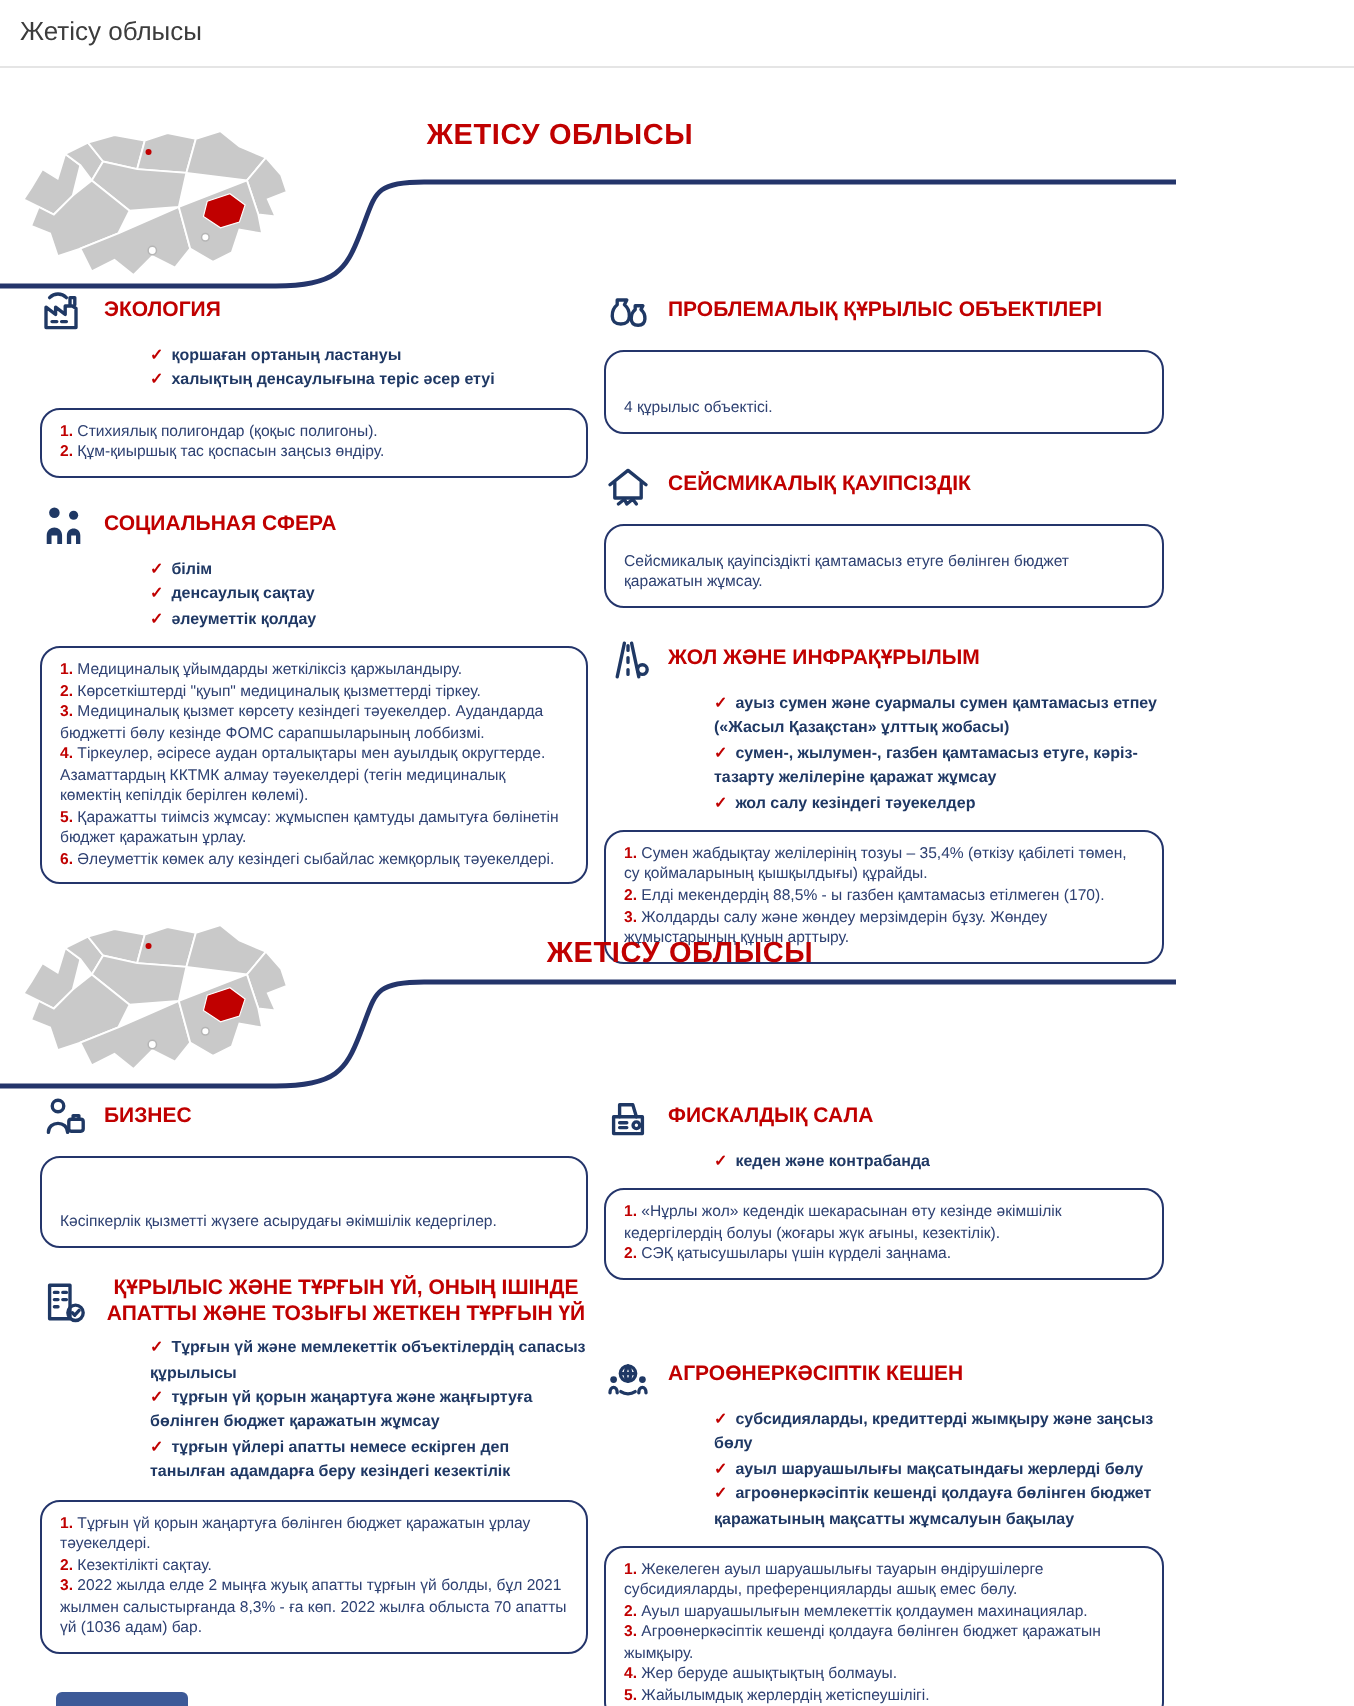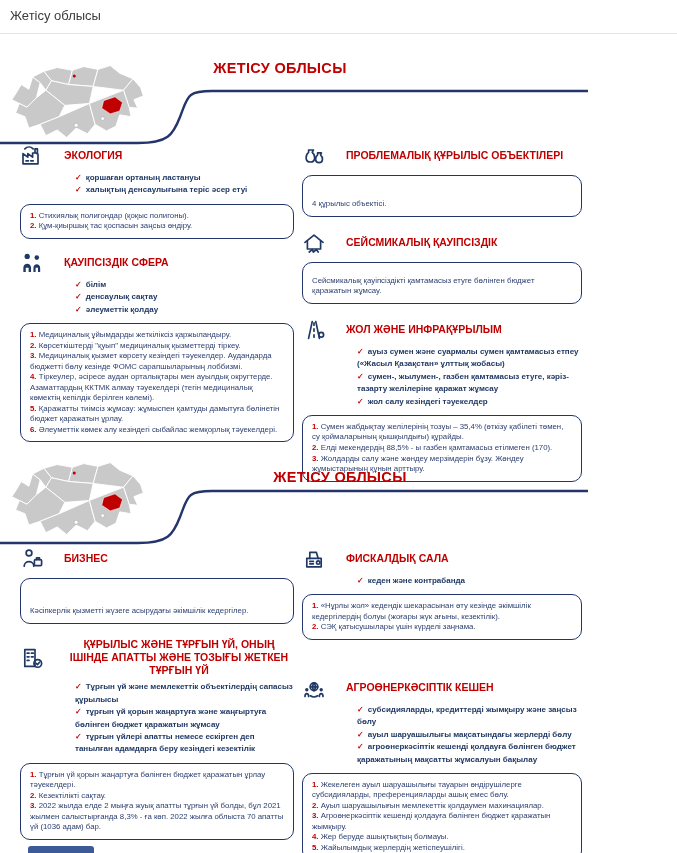--- a/index.html
+++ b/index.html
@@ -18,21 +18,21 @@
   .slide-1{height:415px;}
   .slide-2{height:398px;}
   .slide-title{
     position:absolute;text-align:center;
     color:#c00000;font-weight:700;font-size:14.5px;letter-spacing:.3px;
   }
   .swoosh{position:absolute;left:0;width:590px;height:56px;}
   .map-wrap{position:absolute;width:142px;height:90px;}
   .col{position:absolute;}
   
-  .section-header{display:flex;align-items:center;gap:20px;margin:12px 0 4px;}
+  .section-header{display:flex;align-items:center;gap:8px;margin:12px 0 4px;}
   .col > .section-header:first-child{margin-top:0;}
   .sec-icon{width:24px;height:24px;flex:none;display:block;}
   .sec-icon svg{width:100%;height:100%;display:block;}
   .sec-label{color:#c00000;font-weight:700;font-size:10.5px;line-height:1.25;}
   .sec-label.centered{text-align:center;}
   .checks{padding-left:27px;margin:3px 0 5px;}
   .check-item{font-size:8px;font-weight:700;color:#1f3864;line-height:1.55;margin-left:28px;}
   .check-item .chk{color:#c00000;margin-right:4px;font-weight:700;}
   .box{
     border:1.3px solid #24356b;border-radius:10px;background:#fff;
@@ -118,21 +118,21 @@
 
     <div class="section-header">
       <span class="sec-icon">
         <svg viewBox="0 0 20 20">
             <circle class="icon-fill" cx="6" cy="4.5" r="2.2"></circle>
             <path class="icon-fill" d="M2.8 14 c0-4.5 6.4-4.5 6.4 0 v3.5 h-2 V14 h-2.4 v3.5 h-2 Z"></path>
             <circle class="icon-fill" cx="14" cy="5.5" r="1.9"></circle>
             <path class="icon-fill" d="M11.2 14 c0-4 5.6-4 5.6 0 v3.5 h-1.8 V14 h-2 v3.5 h-1.8 Z"></path>
           </svg>
       </span>
-      <span class="sec-label">ҚАУІПСІЗДІК СФЕРА</span>
+      <span class="sec-label">СОЦИАЛЬНАЯ СФЕРА</span>
     </div>
     <div class="checks">
         <div class="check-item"><span class="chk">✓</span>білім</div>
         <div class="check-item"><span class="chk">✓</span>денсаулық  сақтау</div>
         <div class="check-item"><span class="chk">✓</span>әлеуметтік  қолдау</div>
       </div>
     <div class="box">
         <div class="num-item"><span class="num">1.</span> Медициналық ұйымдарды жеткіліксіз қаржыландыру.</div>
         <div class="num-item"><span class="num">2.</span> Көрсеткіштерді "қуып" медициналық қызметтерді тіркеу.</div>
         <div class="num-item"><span class="num">3.</span> Медициналық қызмет көрсету кезіндегі тәуекелдер. Аудандарда бюджетті бөлу кезінде ФОМС сарапшыларының лоббизмі.</div>

